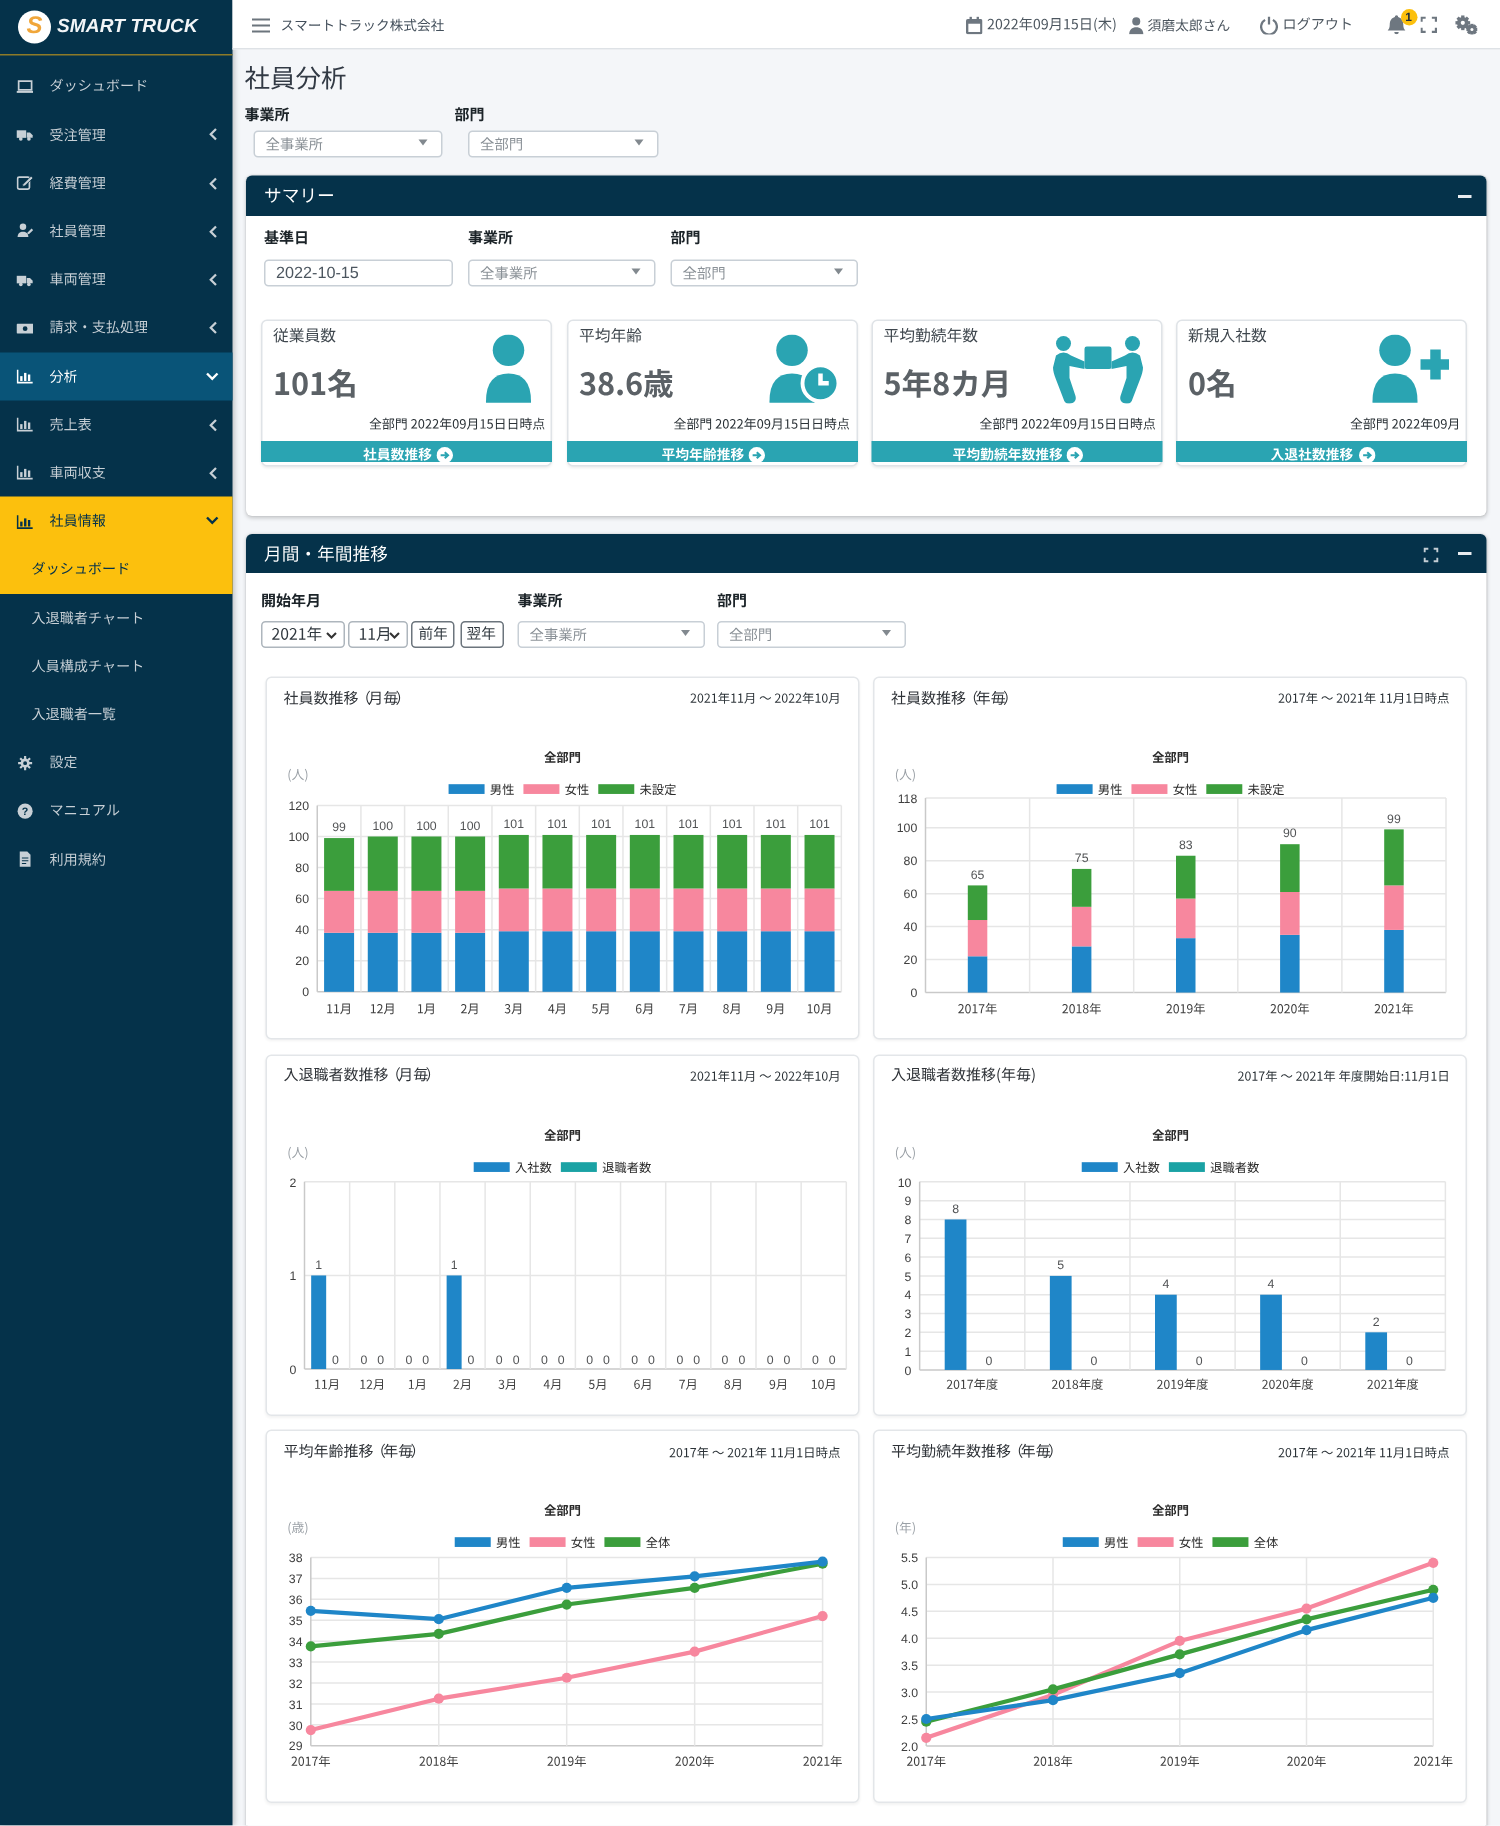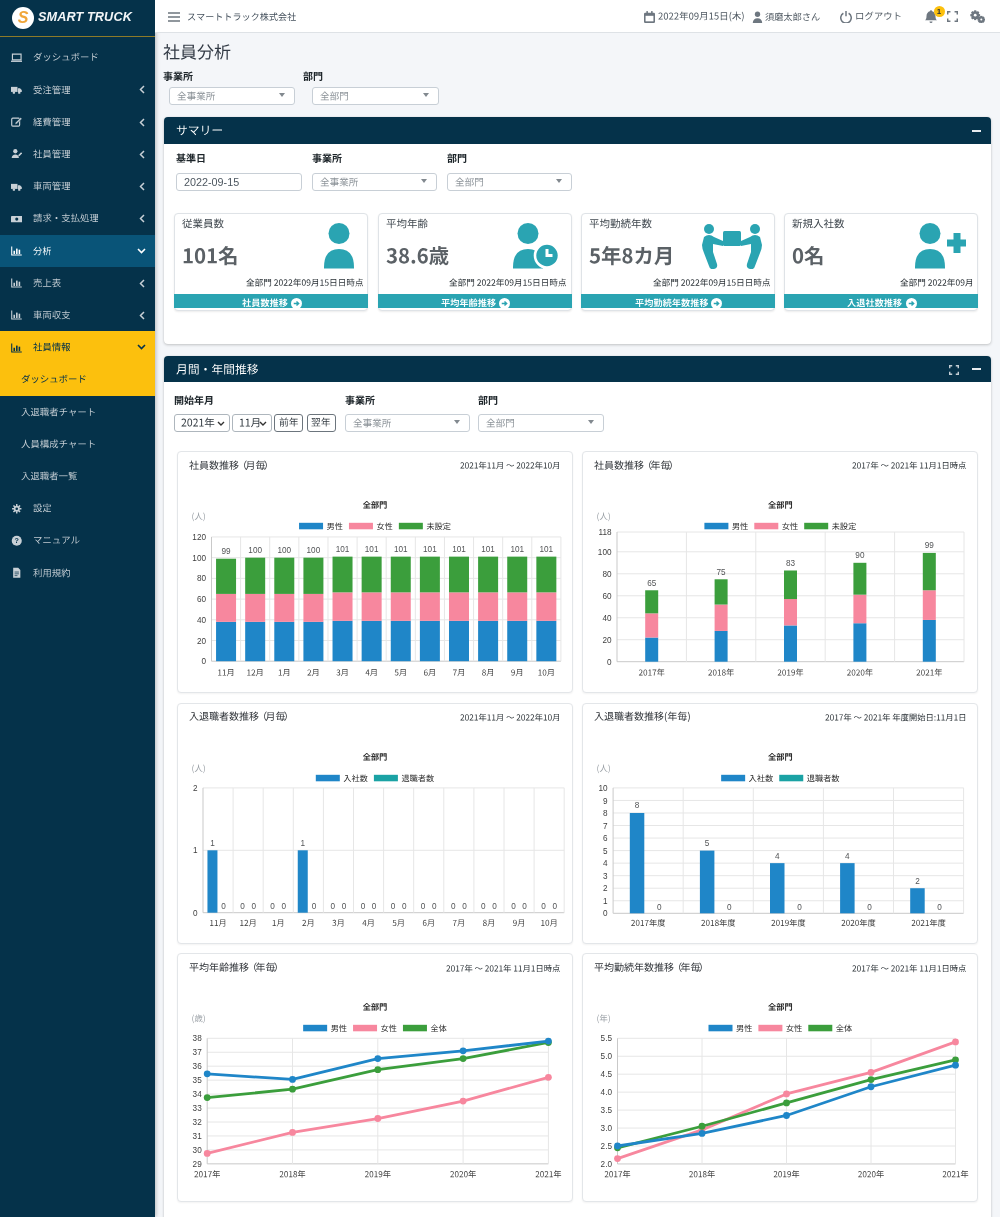--- a/index.html
+++ b/index.html
@@ -633,21 +633,21 @@
     <div style="position:absolute;left:176.0px;top:152.5px;line-height:0;">
       <svg class="jp " style="" width="30.0" height="12.2" viewBox="0 0 30.0 12.2">
         <g fill="#1c2429" transform="translate(0,9.00) scale(0.01000,-0.01000)">
           <use href="#g92" x="0"></use>
           <use href="#g93" x="1000"></use>
           <use href="#g94" x="2000"></use>
         </g>
       </svg>
     </div>
     <div style="position:absolute;left:176px;top:172.5px;width:126px;height:18.5px;background:#fff;border:1px solid #c8cfd6;border-radius:3px"></div>
-    <div style="position:absolute;left:184.0px;top:177.3px;font:10.8px 'Liberation Sans', sans-serif;color:#4c565f;line-height:1;white-space:nowrap;">2022-09-15</div>
+    <div style="position:absolute;left:184.0px;top:177.3px;font:10.8px 'Liberation Sans', sans-serif;color:#4c565f;line-height:1;white-space:nowrap;">2022-10-15</div>
     <div style="position:absolute;left:311.5px;top:152.5px;line-height:0;">
       <svg class="jp " style="" width="30.0" height="12.2" viewBox="0 0 30.0 12.2">
         <g fill="#1c2429" transform="translate(0,9.00) scale(0.01000,-0.01000)">
           <use href="#g79" x="0"></use>
           <use href="#g80" x="1000"></use>
           <use href="#g81" x="2000"></use>
         </g>
       </svg>
     </div>
     <div style="position:absolute;left:311.5px;top:172.5px;width:125.5px;height:18.5px;background:#fff;border:1px solid #c8cfd6;border-radius:3px"></div>

